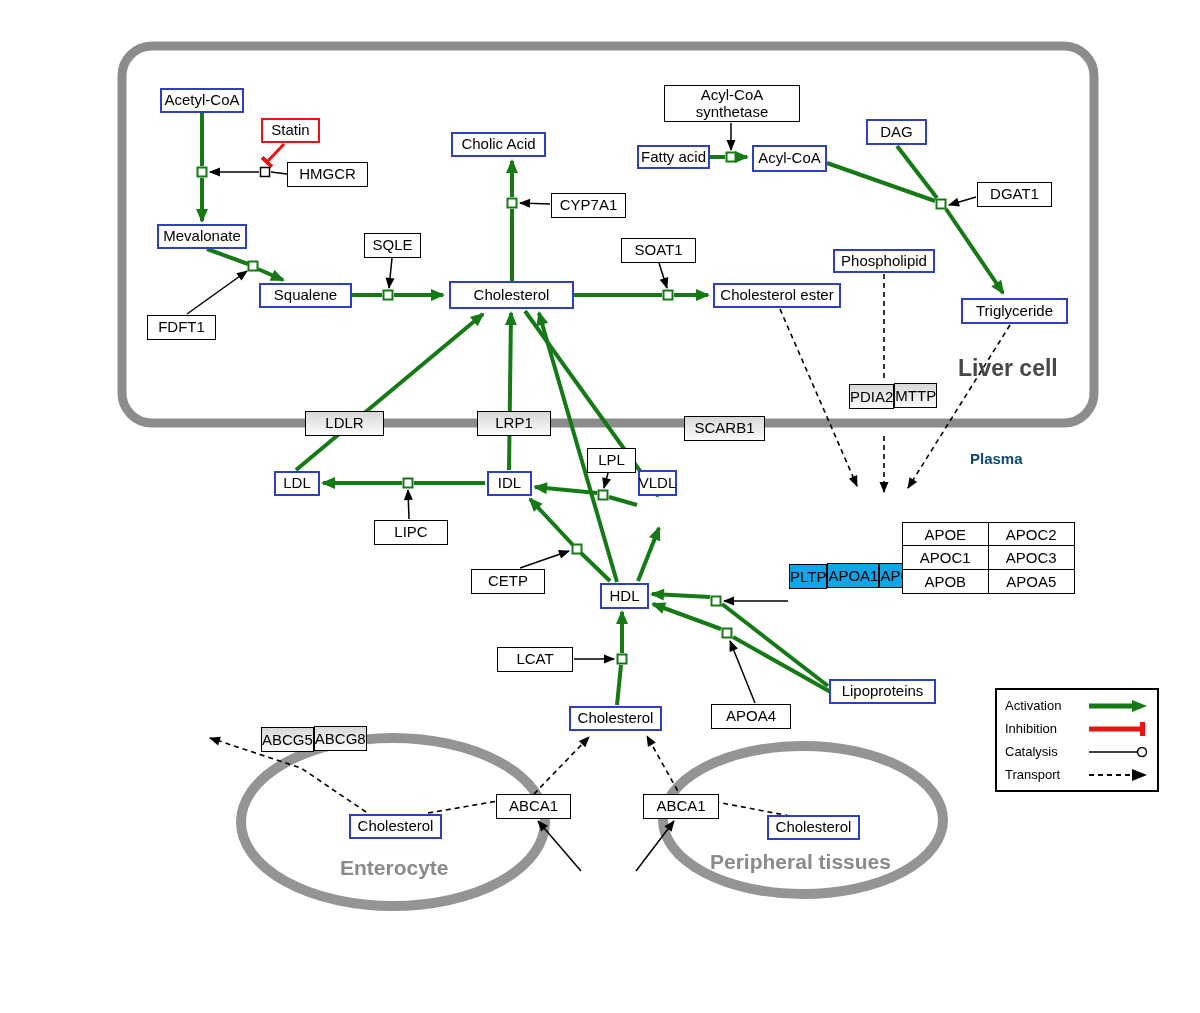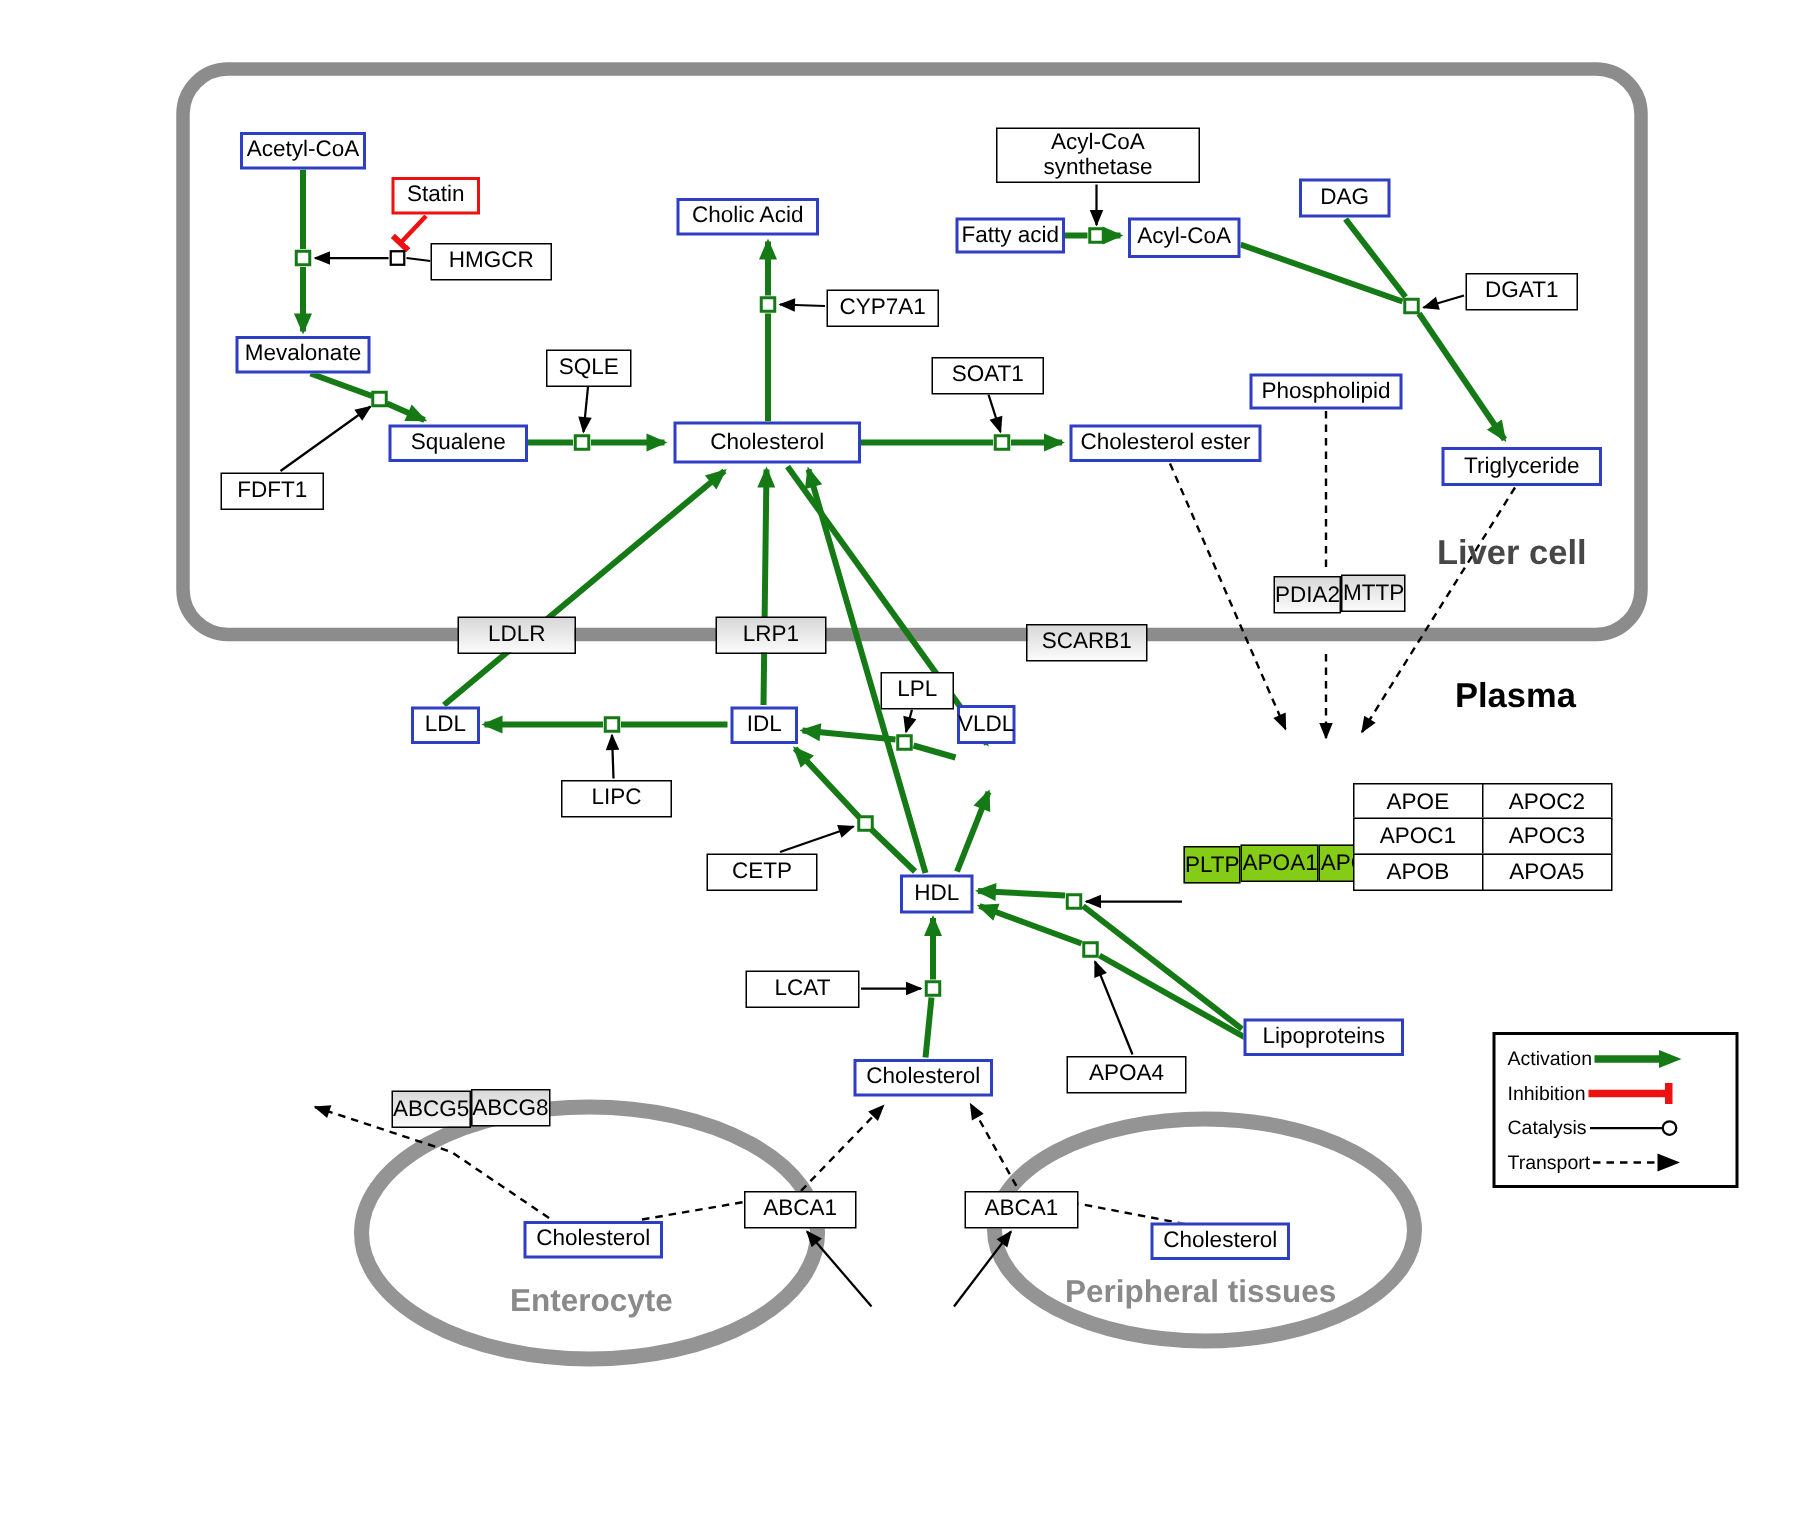--- a/index.html
+++ b/index.html
@@ -9,33 +9,33 @@
   #canvas{position:absolute;inset:0;width:1200px;height:1013px}
   svg.edges{position:absolute;left:0;top:0;z-index:1}
   .node{position:absolute;z-index:2;display:flex;align-items:center;justify-content:center;
         background:#fff;font-size:15px;text-align:center;line-height:1.08}
   .met{border:2.5px solid #2e3fc4}
   .enz{border:1.5px solid #000}
   .redb{border:2.5px solid #ee1111}
   .grayg{background:linear-gradient(180deg,#d8d8d8,#fbfbfb)}
   .stack{position:absolute;z-index:2;display:flex;flex-direction:row}
   .cell{height:25px;border:1.5px solid #000;display:flex;align-items:center;justify-content:center;
-        background:#84cc16;font-size:15px}
+        background:#0ea5e9;font-size:15px}
   .cell+.cell{margin-top:-1.5px}
   .cell.grayg{background:linear-gradient(180deg,#d8d8d8,#fbfbfb)}
   .apo-table{position:absolute;z-index:2;display:grid;grid-template-columns:86px 86px}
   .apo-cell{height:25px;border:1.5px solid #000;display:flex;align-items:center;justify-content:center;
             background:#fff;font-size:15px;margin-left:-1.5px;margin-top:-1.5px}
   .region-label{position:absolute;z-index:3;font-weight:bold}
   .lbl-liver{font-size:23px;color:#474747}
-  .lbl-plasma{font-size:23px;color:#000000}
+  .lbl-plasma{font-size:15px;color:#0c4a6e}
   .lbl-cell{font-size:21px;color:#8a8a8a}
   .legend{position:absolute;z-index:3;width:164px;height:104px;border:2px solid #000;background:#fff;
           display:flex;flex-direction:column;justify-content:space-around;padding:4px 8px}
-  .lrow{display:flex;align-items:center;height:22px}
+  .lrow{display:flex;align-items:center;justify-content:space-between;height:22px}
   .lrow span{font-size:13px}
   .two-line{flex-direction:column}
 </style>
 </head>
 <body>
 
 <div id="canvas">
 
 <svg class="edges" width="1200" height="1013" viewBox="0 0 1200 1013">
   <defs>

